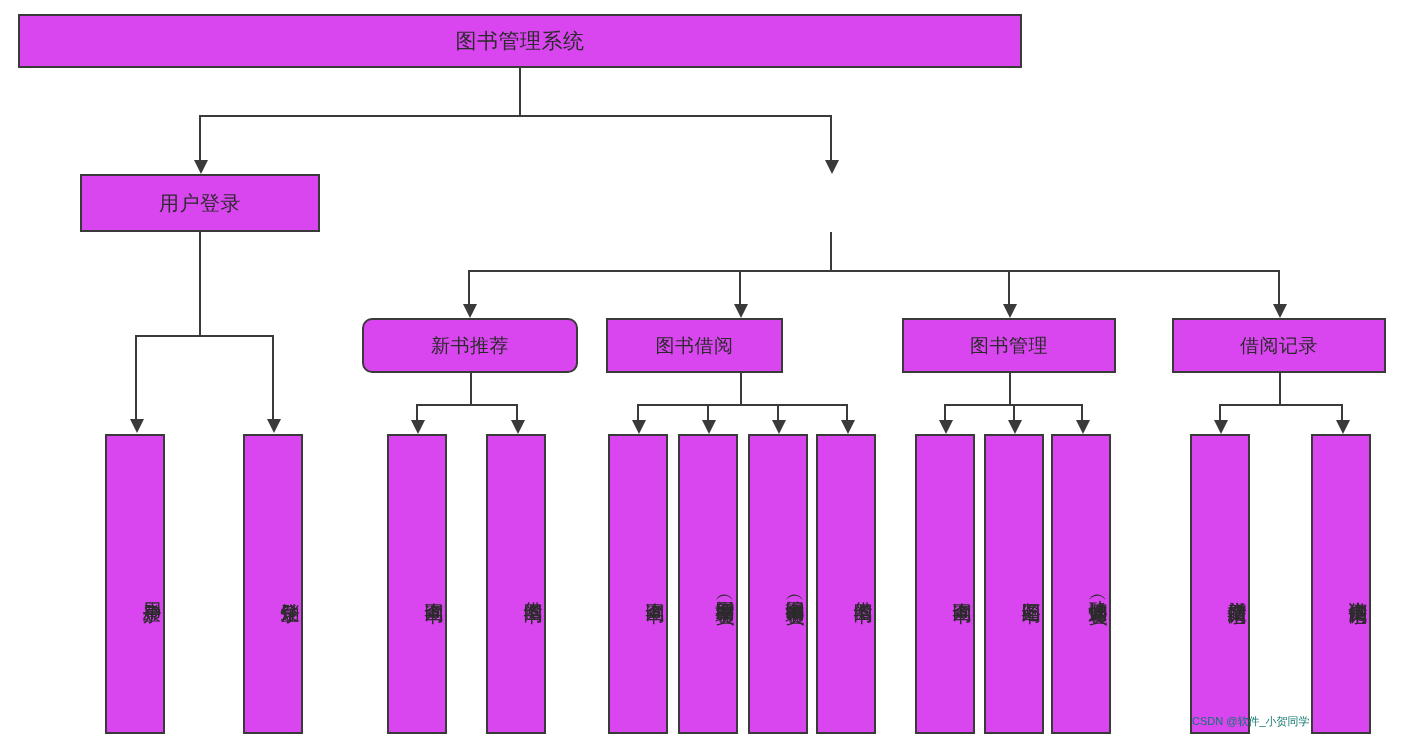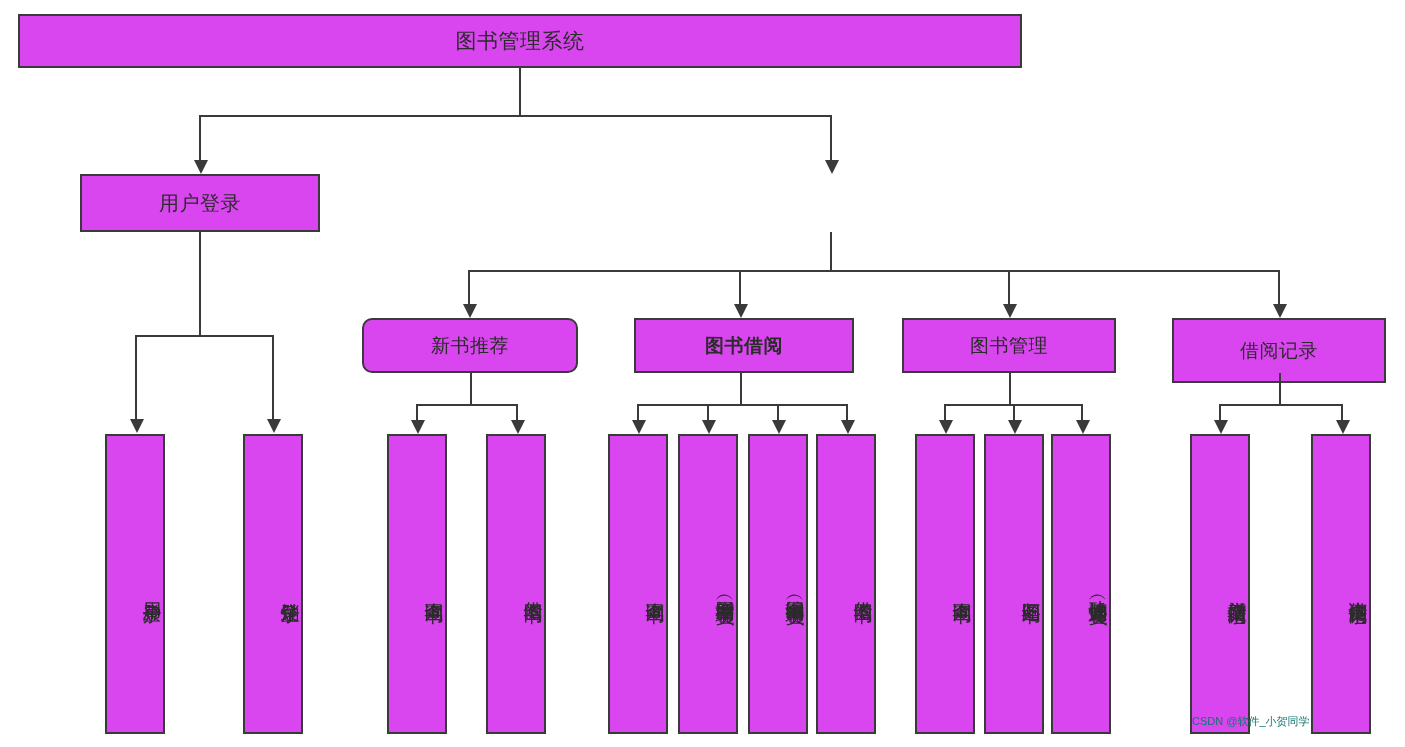--- a/index.html
+++ b/index.html
@@ -69,23 +69,23 @@
     user-select: none;
   }
 </style>
 </head>
 <body>
 
 <div id="canvas">
     <div class="node root" style="left: 18px; top: 14px; width: 1004px; height: 54px;">图书管理系统</div>
     <div class="node level1" style="left: 80px; top: 174px; width: 240px; height: 58px;">用户登录</div>
     <div class="node level2" style="left: 362px; top: 318px; width: 216px; height: 55px; border-radius: 10px;">新书推荐</div>
-    <div class="node level2" style="left: 634px; top: 318px; width: 220px; height: 55px; font-weight: bold;">图书借阅</div>
+    <div class="node level2" style="left: 606px; top: 318px; width: 177px; height: 55px;">图书借阅</div>
     <div class="node level2" style="left: 902px; top: 318px; width: 214px; height: 55px;">图书管理</div>
-    <div class="node level2" style="left: 1172px; top: 318px; width: 214px; height: 65px;">借阅记录</div>
+    <div class="node level2" style="left: 1172px; top: 318px; width: 214px; height: 55px;">借阅记录</div>
     <div class="node leaf" style="left: 105px; top: 434px; width: 60px; height: 300px;">用户登录</div>
     <div class="node leaf" style="left: 243px; top: 434px; width: 60px; height: 300px;">注销登录</div>
     <div class="node leaf" style="left: 387px; top: 434px; width: 60px; height: 300px;">查询图书</div>
     <div class="node leaf" style="left: 486px; top: 434px; width: 60px; height: 300px;">借阅图书</div>
     <div class="node leaf" style="left: 608px; top: 434px; width: 60px; height: 300px;">查询图书</div>
     <div class="node leaf" style="left: 678px; top: 434px; width: 60px; height: 300px;">新增图书（管理员）</div>
     <div class="node leaf" style="left: 748px; top: 434px; width: 60px; height: 300px;">编辑图书（管理员）</div>
     <div class="node leaf" style="left: 816px; top: 434px; width: 60px; height: 300px;">借阅图书</div>
     <div class="node leaf" style="left: 915px; top: 434px; width: 60px; height: 300px;">查询图书</div>
     <div class="node leaf" style="left: 984px; top: 434px; width: 60px; height: 300px;">归还图书</div>

